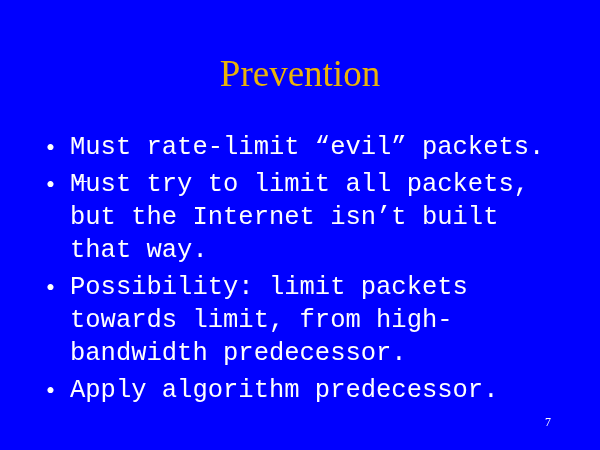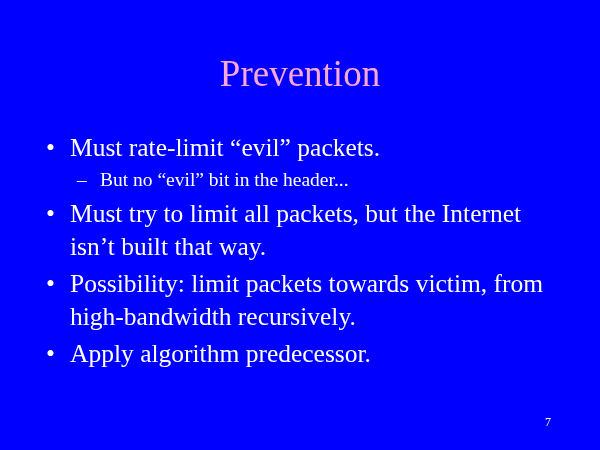--- a/index.html
+++ b/index.html
@@ -63,20 +63,21 @@
     top: 0;
     width: 20px;
     color: #ffffff;
     font-size: 25.5px;
     line-height: 33px;
     text-align: left;
   }
 
   .bullet-row .btext {
     display: block;
+    font-family: Liberation Mono, monospace;
   }
 
   
   .subbullet-row {
     position: relative;
     color: #ffffff;
     font-size: 19.5px;
     line-height: 27px;
     padding-left: 56px;
     margin: 2px 0 5px 0;
@@ -114,42 +115,41 @@
     font-size: 12px;
     line-height: 14px;
     font-family: "Liberation Serif", "DejaVu Serif", serif;
   }
 </style>
 </head>
 <body style="background: rgb(0, 0, 255);">
 
 <div id="slide" style="background: rgb(0, 0, 255);">
 
-  <div id="title" style="color: #f9a8d4;">Prevention</div>
+  <div id="title" style="color: #eab308;">Prevention</div>
 
   <div id="body">
 
     <div id="b1" class="bullet-row" style="color: rgb(255, 255, 255);">
       <span class="marker">•</span>
       <span class="btext">Must rate-limit “evil” packets.</span>
     </div>
 
     <div id="s1" class="subbullet-row" style="color: rgb(255, 255, 255);">
       <span class="marker">–</span>
-      <span class="btext">But no “evil” bit in the header...</span>
     </div>
 
     <div id="b2" class="bullet-row" style="color: rgb(255, 255, 255);">
       <span class="marker">•</span>
       <span class="btext">Must try to limit all packets, but the Internet isn’t built that way.</span>
     </div>
 
     <div id="b3" class="bullet-row" style="color: rgb(255, 255, 255);">
       <span class="marker">•</span>
-      <span class="btext">Possibility:  limit packets towards victim, from high-bandwidth recursively.</span>
+      <span class="btext">Possibility:  limit packets towards limit, from high-bandwidth predecessor.</span>
     </div>
 
     <div id="b4" class="bullet-row" style="color: rgb(255, 255, 255);">
       <span class="marker">•</span>
       <span class="btext">Apply algorithm predecessor.</span>
     </div>
 
   </div>
 
   <div id="page-number" style="color: rgb(255, 255, 255);">7</div>

